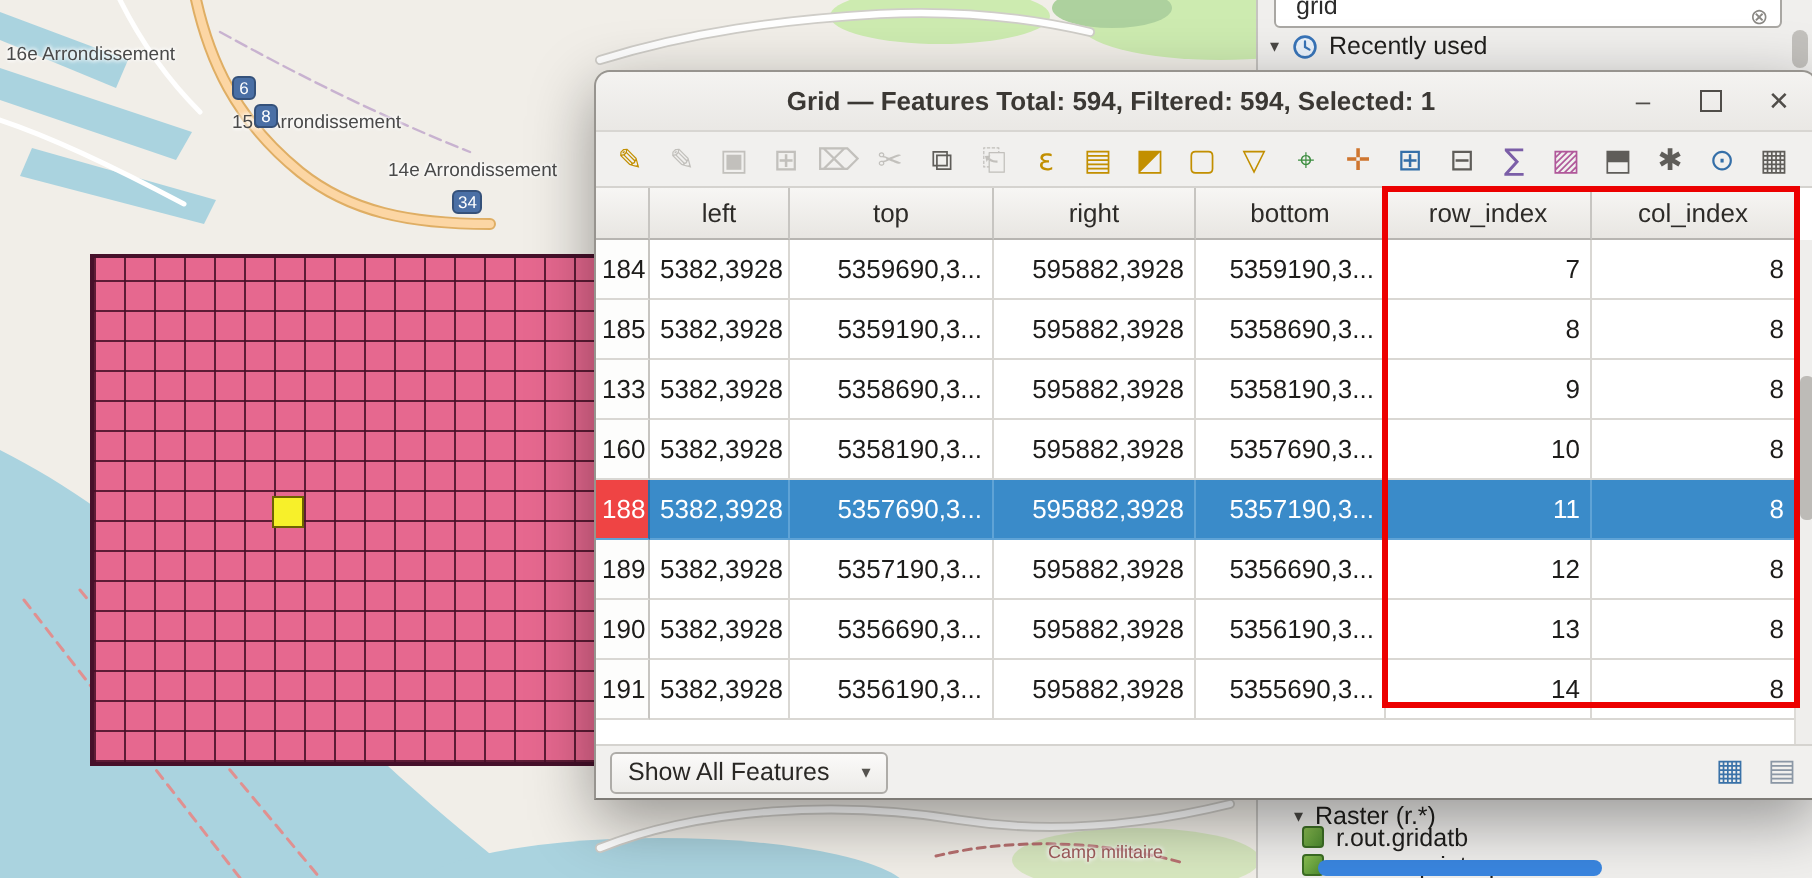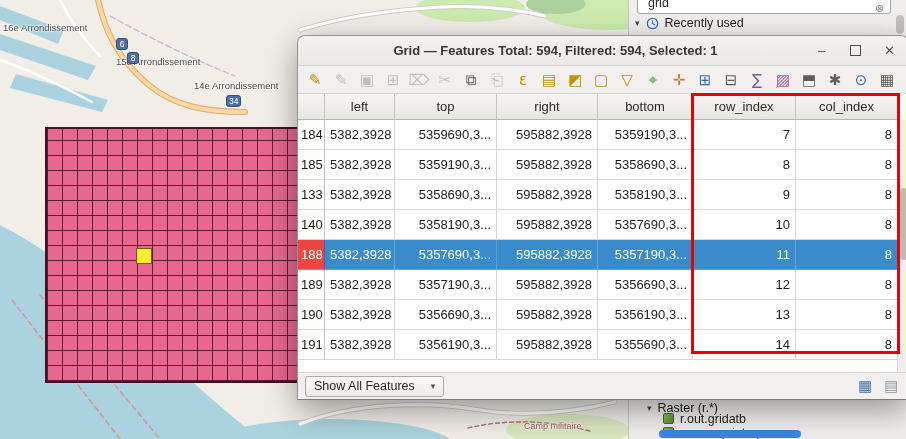--- a/index.html
+++ b/index.html
@@ -38,21 +38,21 @@
              color:#2b2b2b; padding:0 22px 0 10px;
              font-family:"Liberation Sans","DejaVu Sans",sans-serif; }
   .search-clear { position:absolute; left:246px; top:2px; font-size:11px; color:#8a8884; z-index:5; }
   .tb-row { position:absolute; display:flex; align-items:center; gap:6px; font-size:12.5px; color:#1f1e1c; }
   .tb-recent { left:6px; top:16px; }
   .expander { font-size:9px; color:#4a4845; }
   .clock-icon { width:13px; height:13px; }
   .vscroll-thumb { position:absolute; right:2px; top:15px; width:8px; height:19px;
                    background:#c3c1bd; border-radius:4px; }
   .tb-raster { left:18px; top:401px; }
-  #toolbox-alg-list { position:absolute; left:34px; top:412px; right:4px; }
+  #toolbox-alg-list { position:absolute; left:22px; top:412px; right:4px; }
   .alg-row { display:flex; align-items:center; gap:6px; height:13px; margin-bottom:1px;
              font-size:12.5px; color:#1f1e1c; white-space:nowrap; }
   .alg-icon { width:11px; height:11px; border-radius:2px; flex:0 0 auto;
               background:linear-gradient(135deg,#8cc152,#4c8a2f); border:1px solid #3c6e24; }
   .hscroll-thumb { position:absolute; left:30px; bottom:1px; width:142px; height:8px;
                    background:#3a86e0; border-radius:4px; }
 
   
   #dialog { position:absolute; left:297px; top:35px; width:612px; height:365px; z-index:6;
             background:#f1f0ee; border:1px solid #97948f; border-bottom-color:#7e7b76;
@@ -259,21 +259,21 @@
           <div class="trow">
             <div class="cell numcell">133</div>
             <div class="cell col0">5382,3928</div>
             <div class="cell col1">5358690,3...</div>
             <div class="cell col2">595882,3928</div>
             <div class="cell col3">5358190,3...</div>
             <div class="cell col4">9</div>
             <div class="cell col5">8</div>
           </div>
           <div class="trow">
-            <div class="cell numcell">140</div>
+            <div class="cell numcell">160</div>
             <div class="cell col0">5382,3928</div>
             <div class="cell col1">5358190,3...</div>
             <div class="cell col2">595882,3928</div>
             <div class="cell col3">5357690,3...</div>
             <div class="cell col4">10</div>
             <div class="cell col5">8</div>
           </div>
           <div class="trow selected">
             <div class="cell numcell">188</div>
             <div class="cell col0">5382,3928</div>

